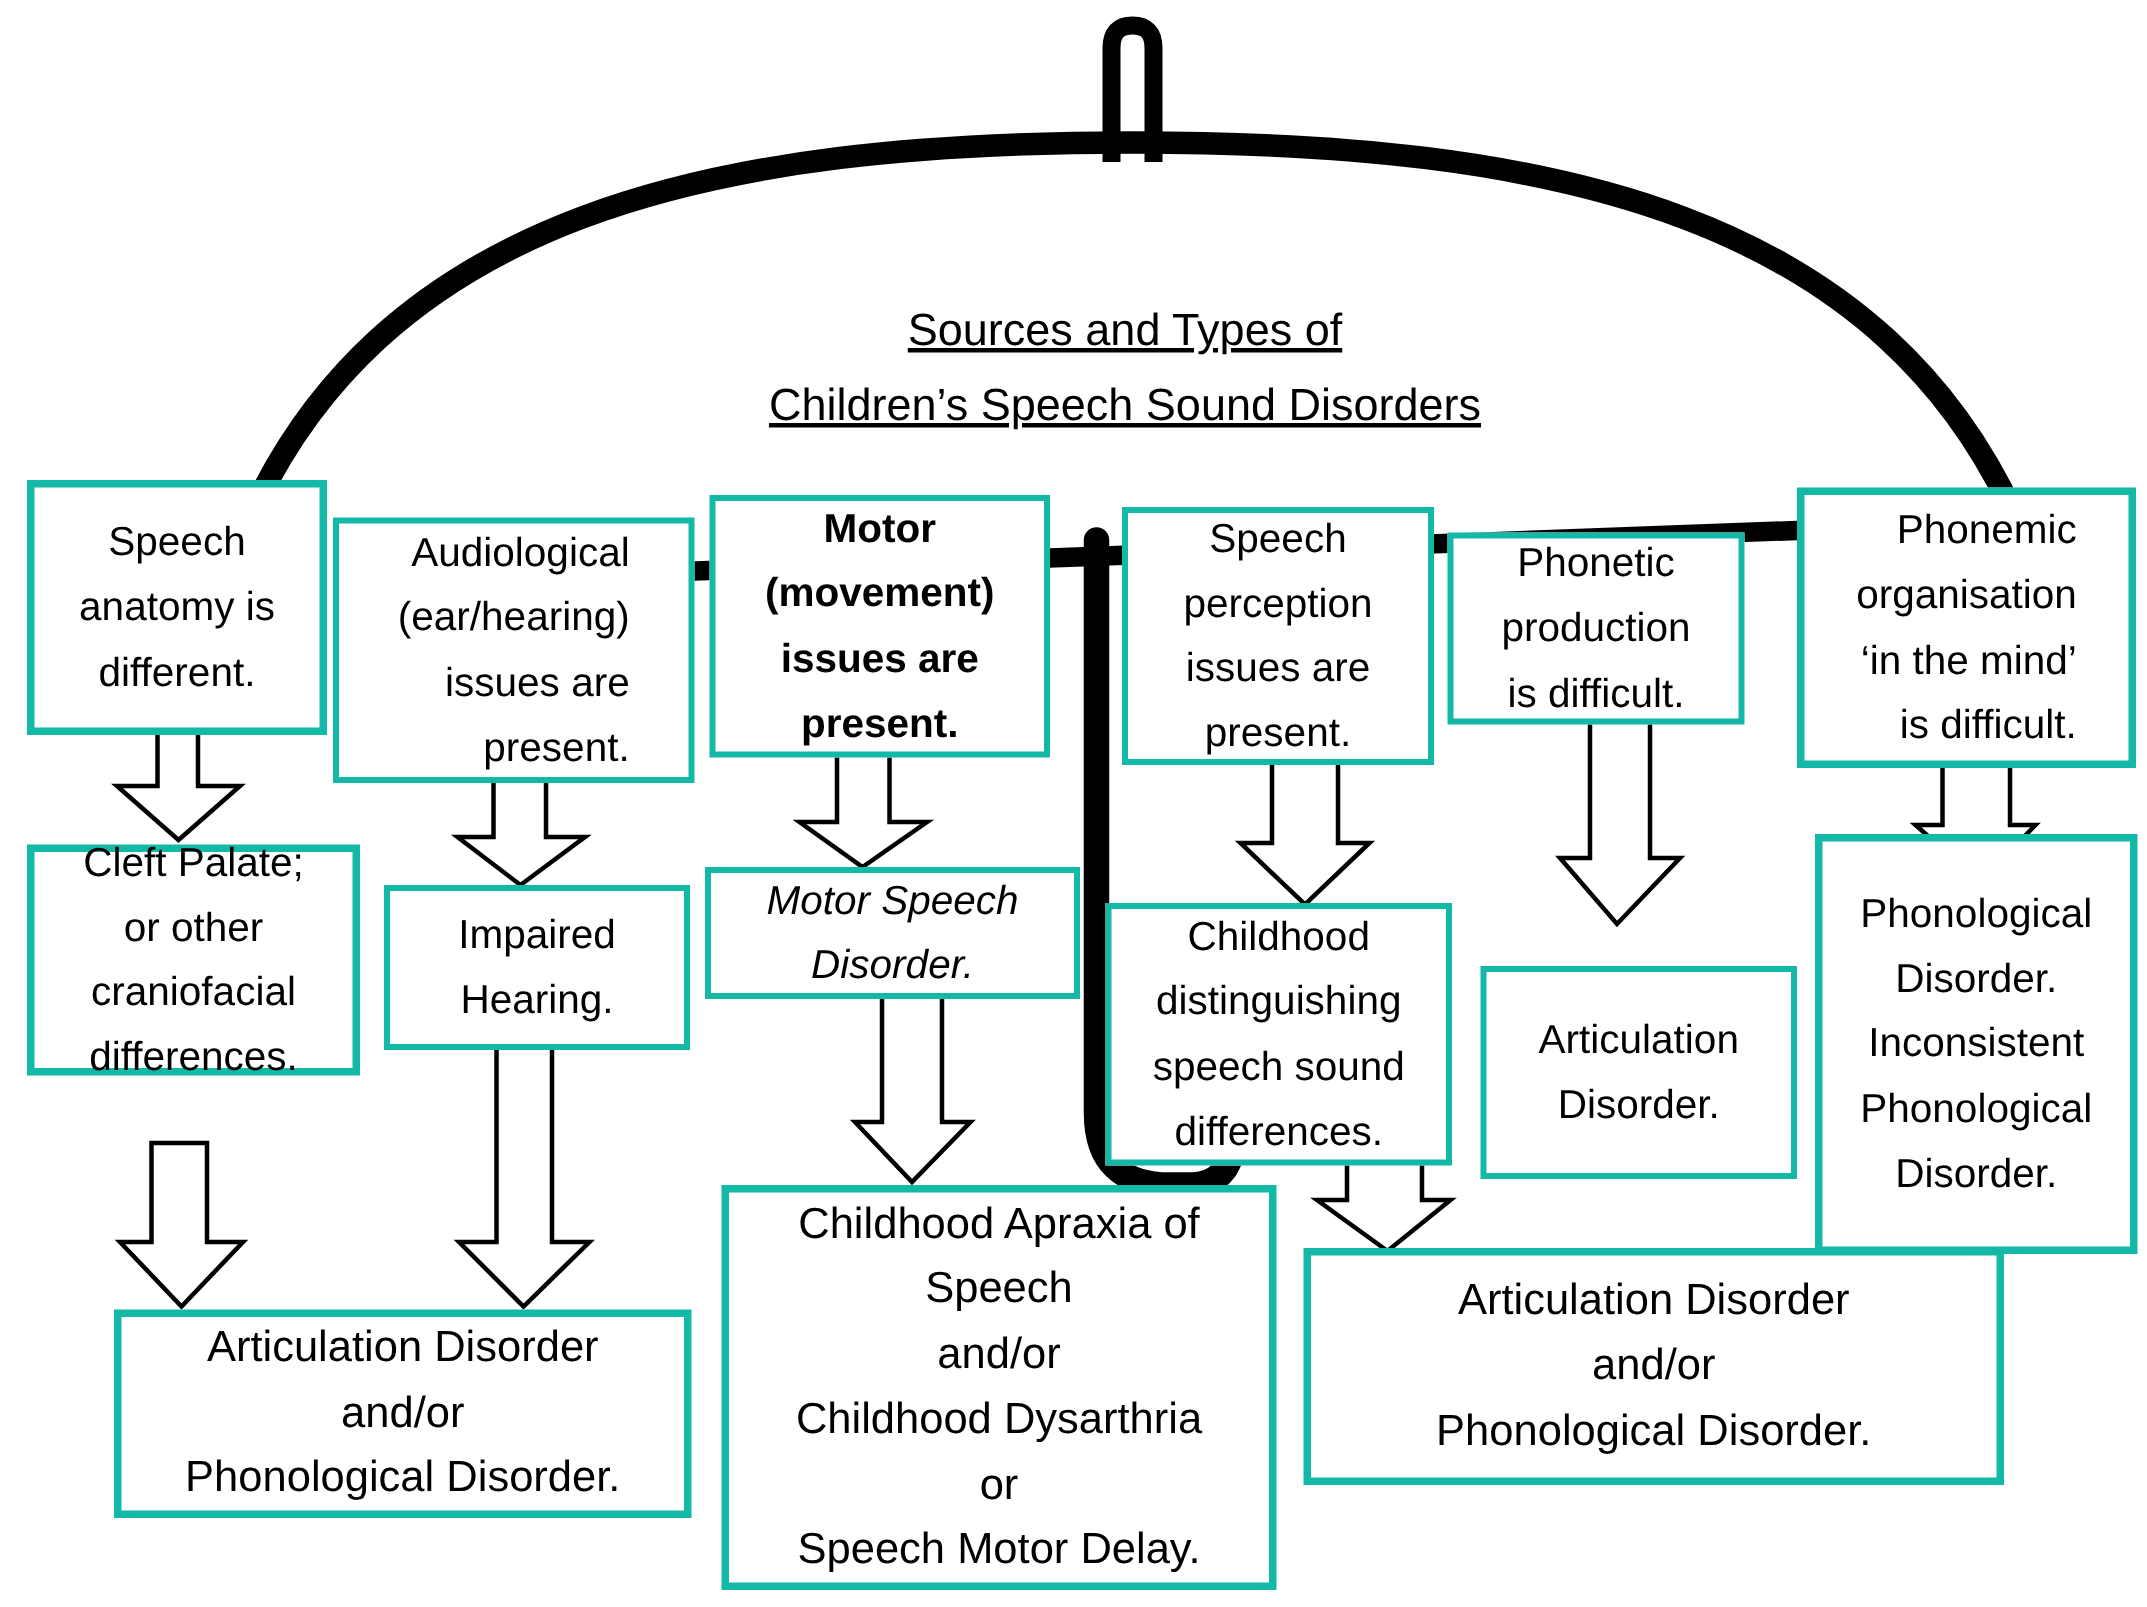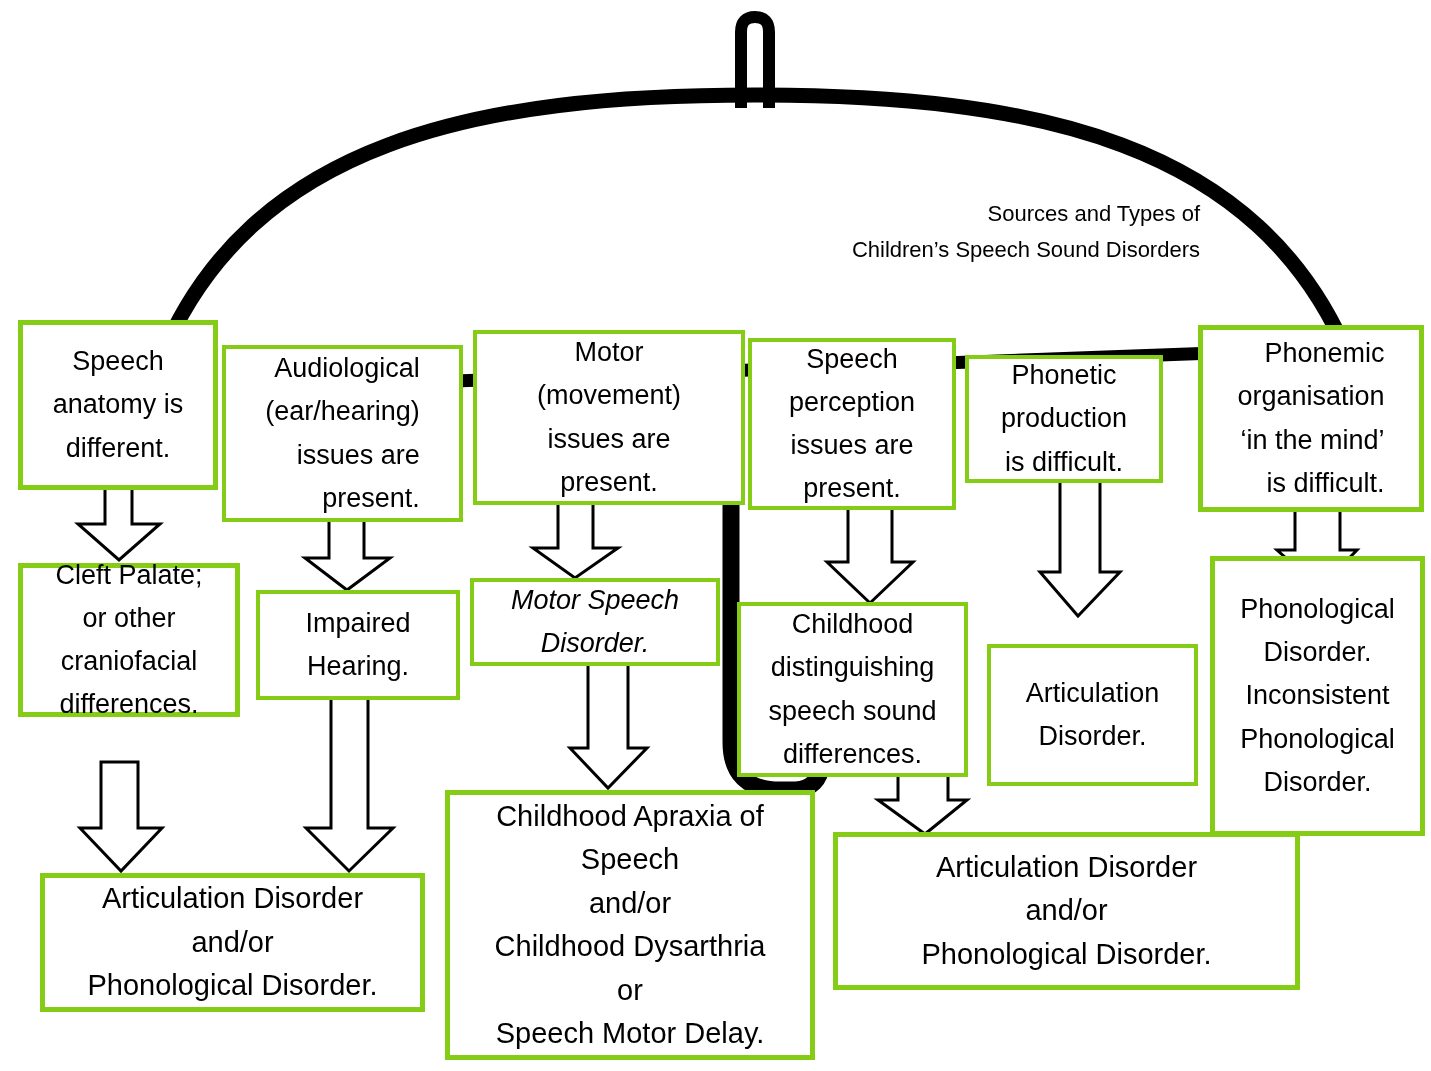--- a/index.html
+++ b/index.html
@@ -11,39 +11,40 @@
     overflow:hidden;
   }
   #stage{position:absolute;left:0;top:0;width:1431px;height:1071px;}
   svg.layer{position:absolute;left:0;top:0;}
   #umbrella-layer{z-index:0;}
   #arrow-layer{z-index:1;}
   .box{
     position:absolute;
     box-sizing:border-box;
     background:#ffffff;
-    border:4px solid #84cc16;
+    border:4px solid #14b8a6;
     display:flex;align-items:center;justify-content:center;
     text-align:center;
     z-index:2;
     color:#000000;
     font-size:27px;
     line-height:1.6;
   }
   .box span{white-space:pre-line;display:block;}
   .box.thick{border-width:5px;}
-  .box.big{font-size:29px;line-height:1.5;}
+  .box.big{font-size:29px;line-height:1.5;margin-left:36px;}
   #title{
     position:absolute;
     left:300px;top:196px;width:900px;
-    text-align:right;
-    font-size:22px;line-height:1.65;
+    text-align:center;
+    font-size:30px;line-height:1.65;
     color:#000000;
     z-index:2;
     white-space:pre-line;
+    text-decoration:underline;
   }
 </style>
 </head>
 <body>
 
 <div id="stage">
 
   <svg id="umbrella-layer" class="layer" width="1431" height="1071" viewBox="0 0 1431 1071">
     <path d="M 160,360 C 250,140 480,95 755,95 C 1030,95 1260,140 1350,360" fill="none" stroke="#000000" stroke-width="15" stroke-linecap="round"></path>
     <path d="M 290,387 L 1215,353" fill="none" stroke="#000000" stroke-width="13"></path>
@@ -71,21 +72,21 @@
     <span>Speech
 anatomy is
 different.</span>
   </div>
   <div class="box" style="left:222px;top:345px;width:241px;height:177px;text-align:right;">
     <span>Audiological
 (ear/hearing)
 issues are
 present.</span>
   </div>
-  <div class="box" style="left:473px;top:330px;width:272px;height:175px;">
+  <div class="box" style="left:473px;top:330px;width:227px;height:175px;font-weight:bold;">
     <span>Motor
 (movement)
 issues are
 present.</span>
   </div>
   <div class="box" style="left:748px;top:338px;width:208px;height:172px;">
     <span>Speech
 perception
 issues are
 present.</span>

